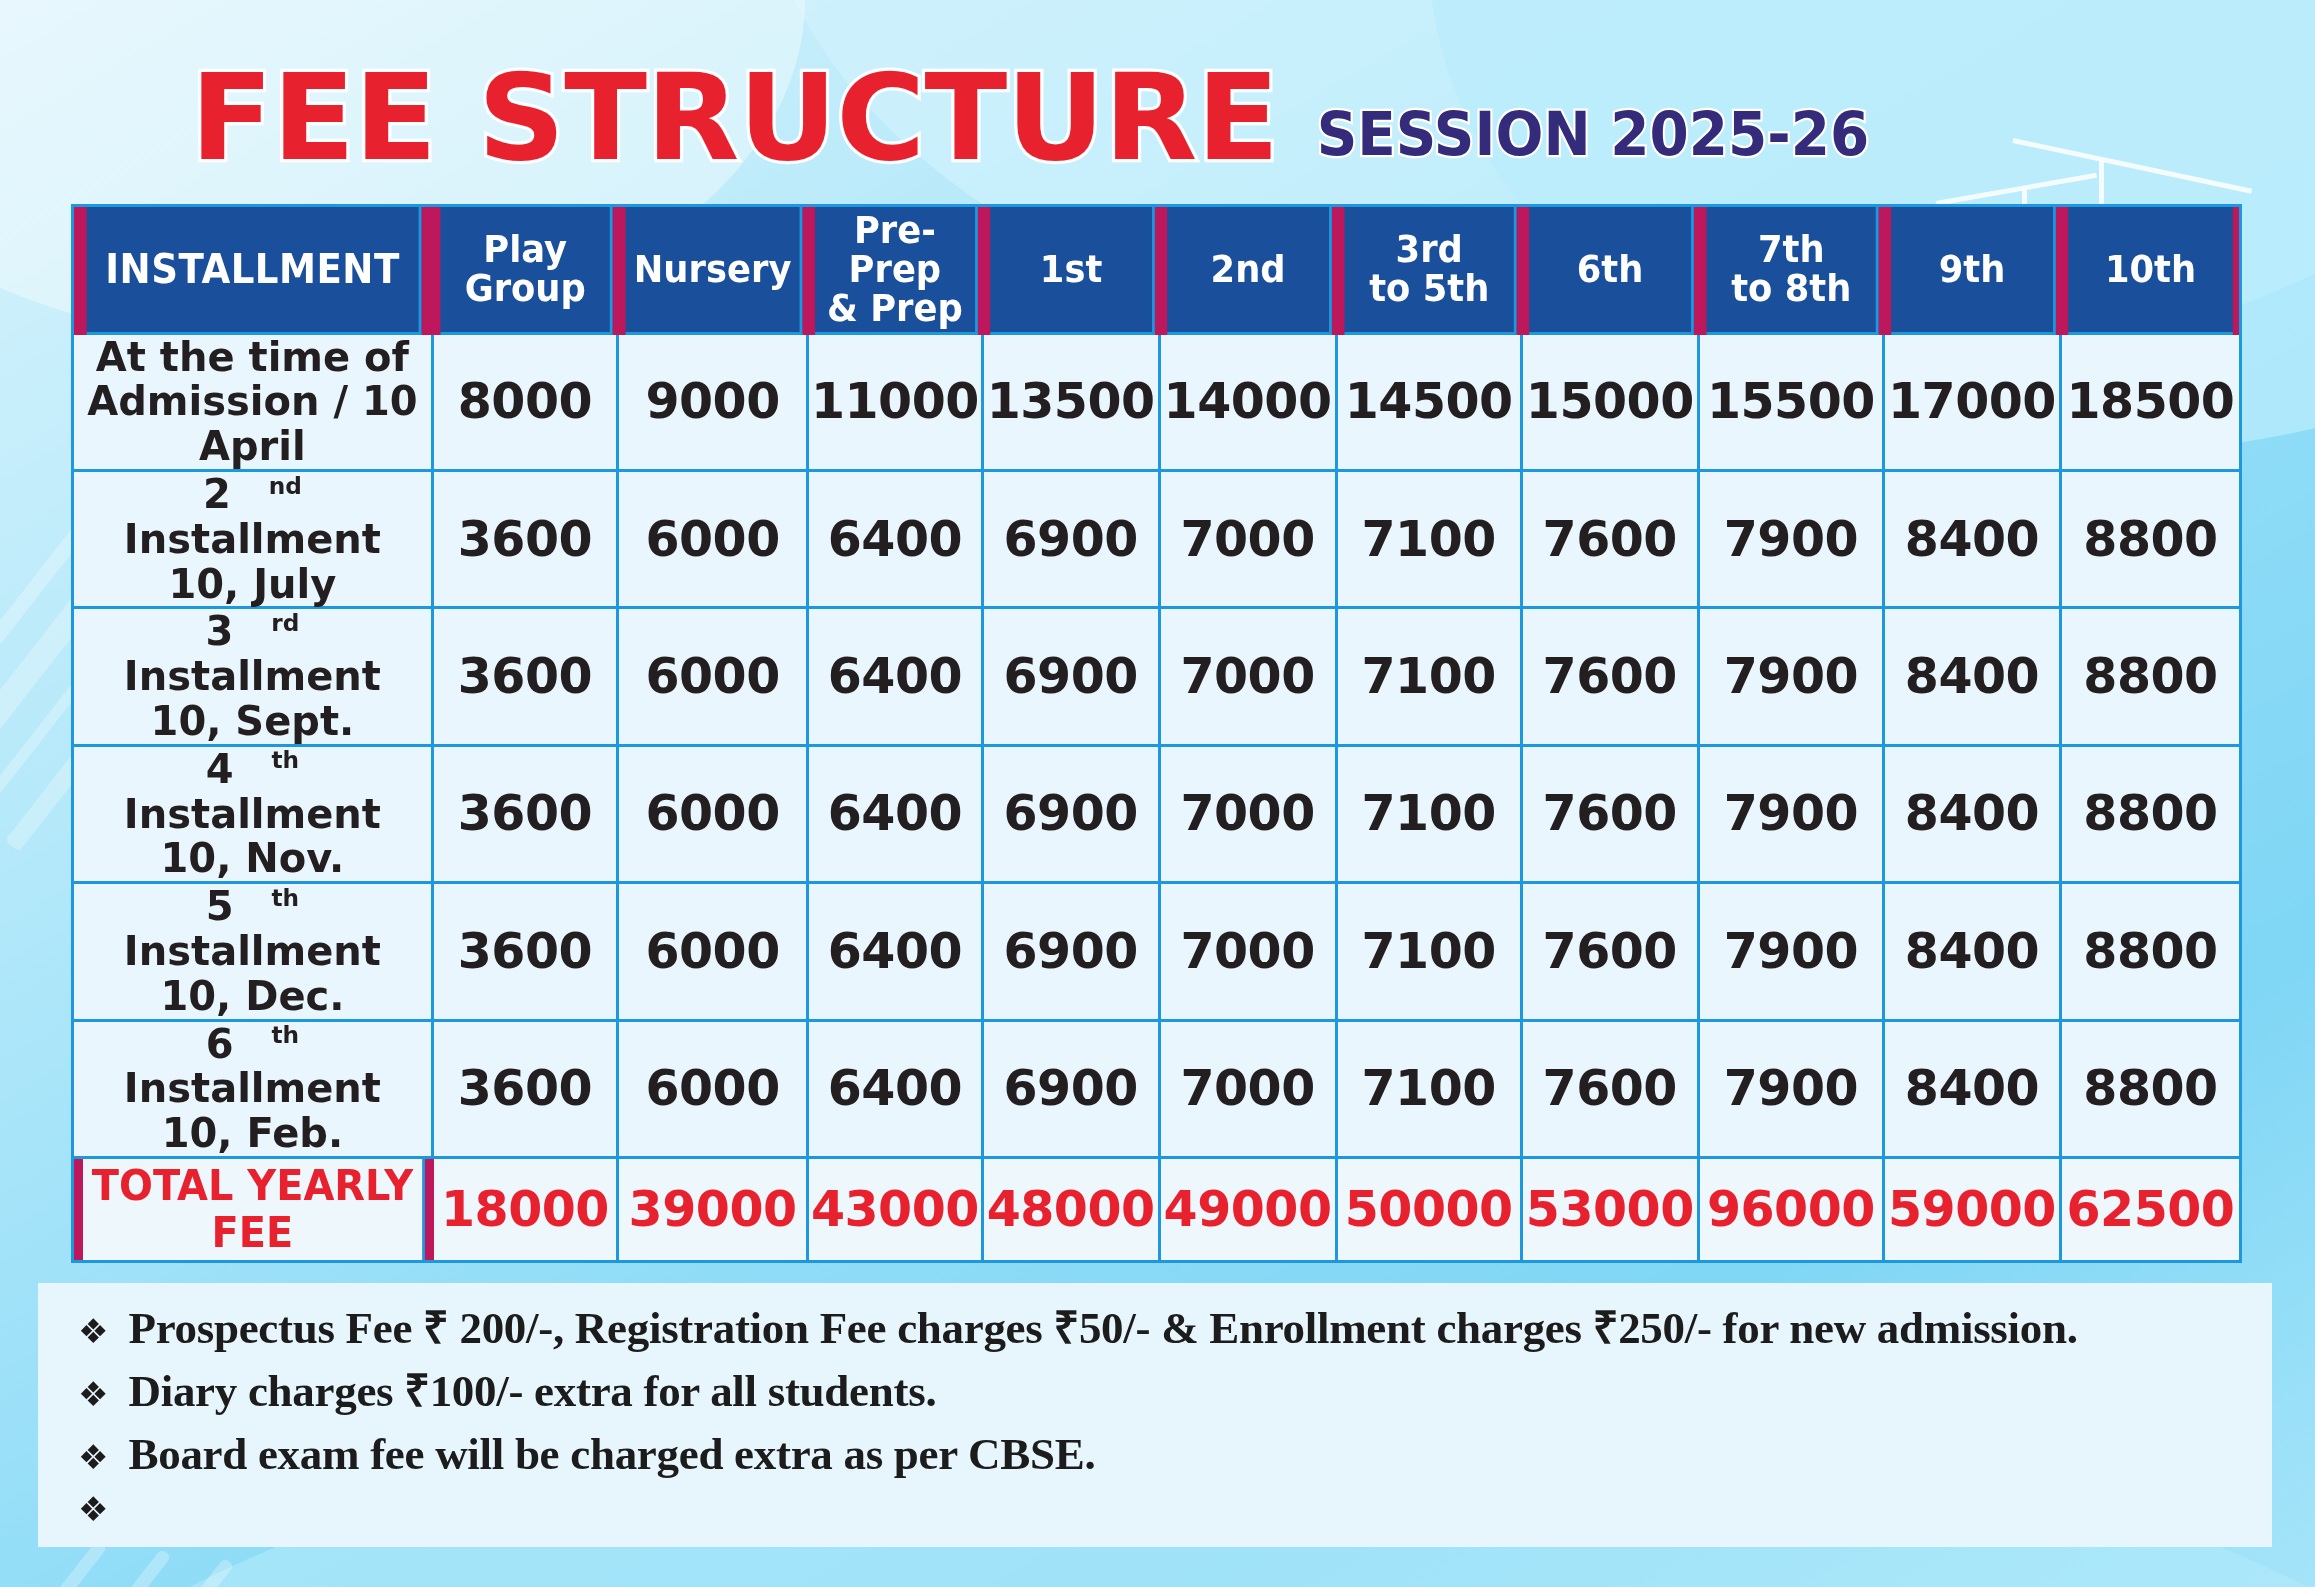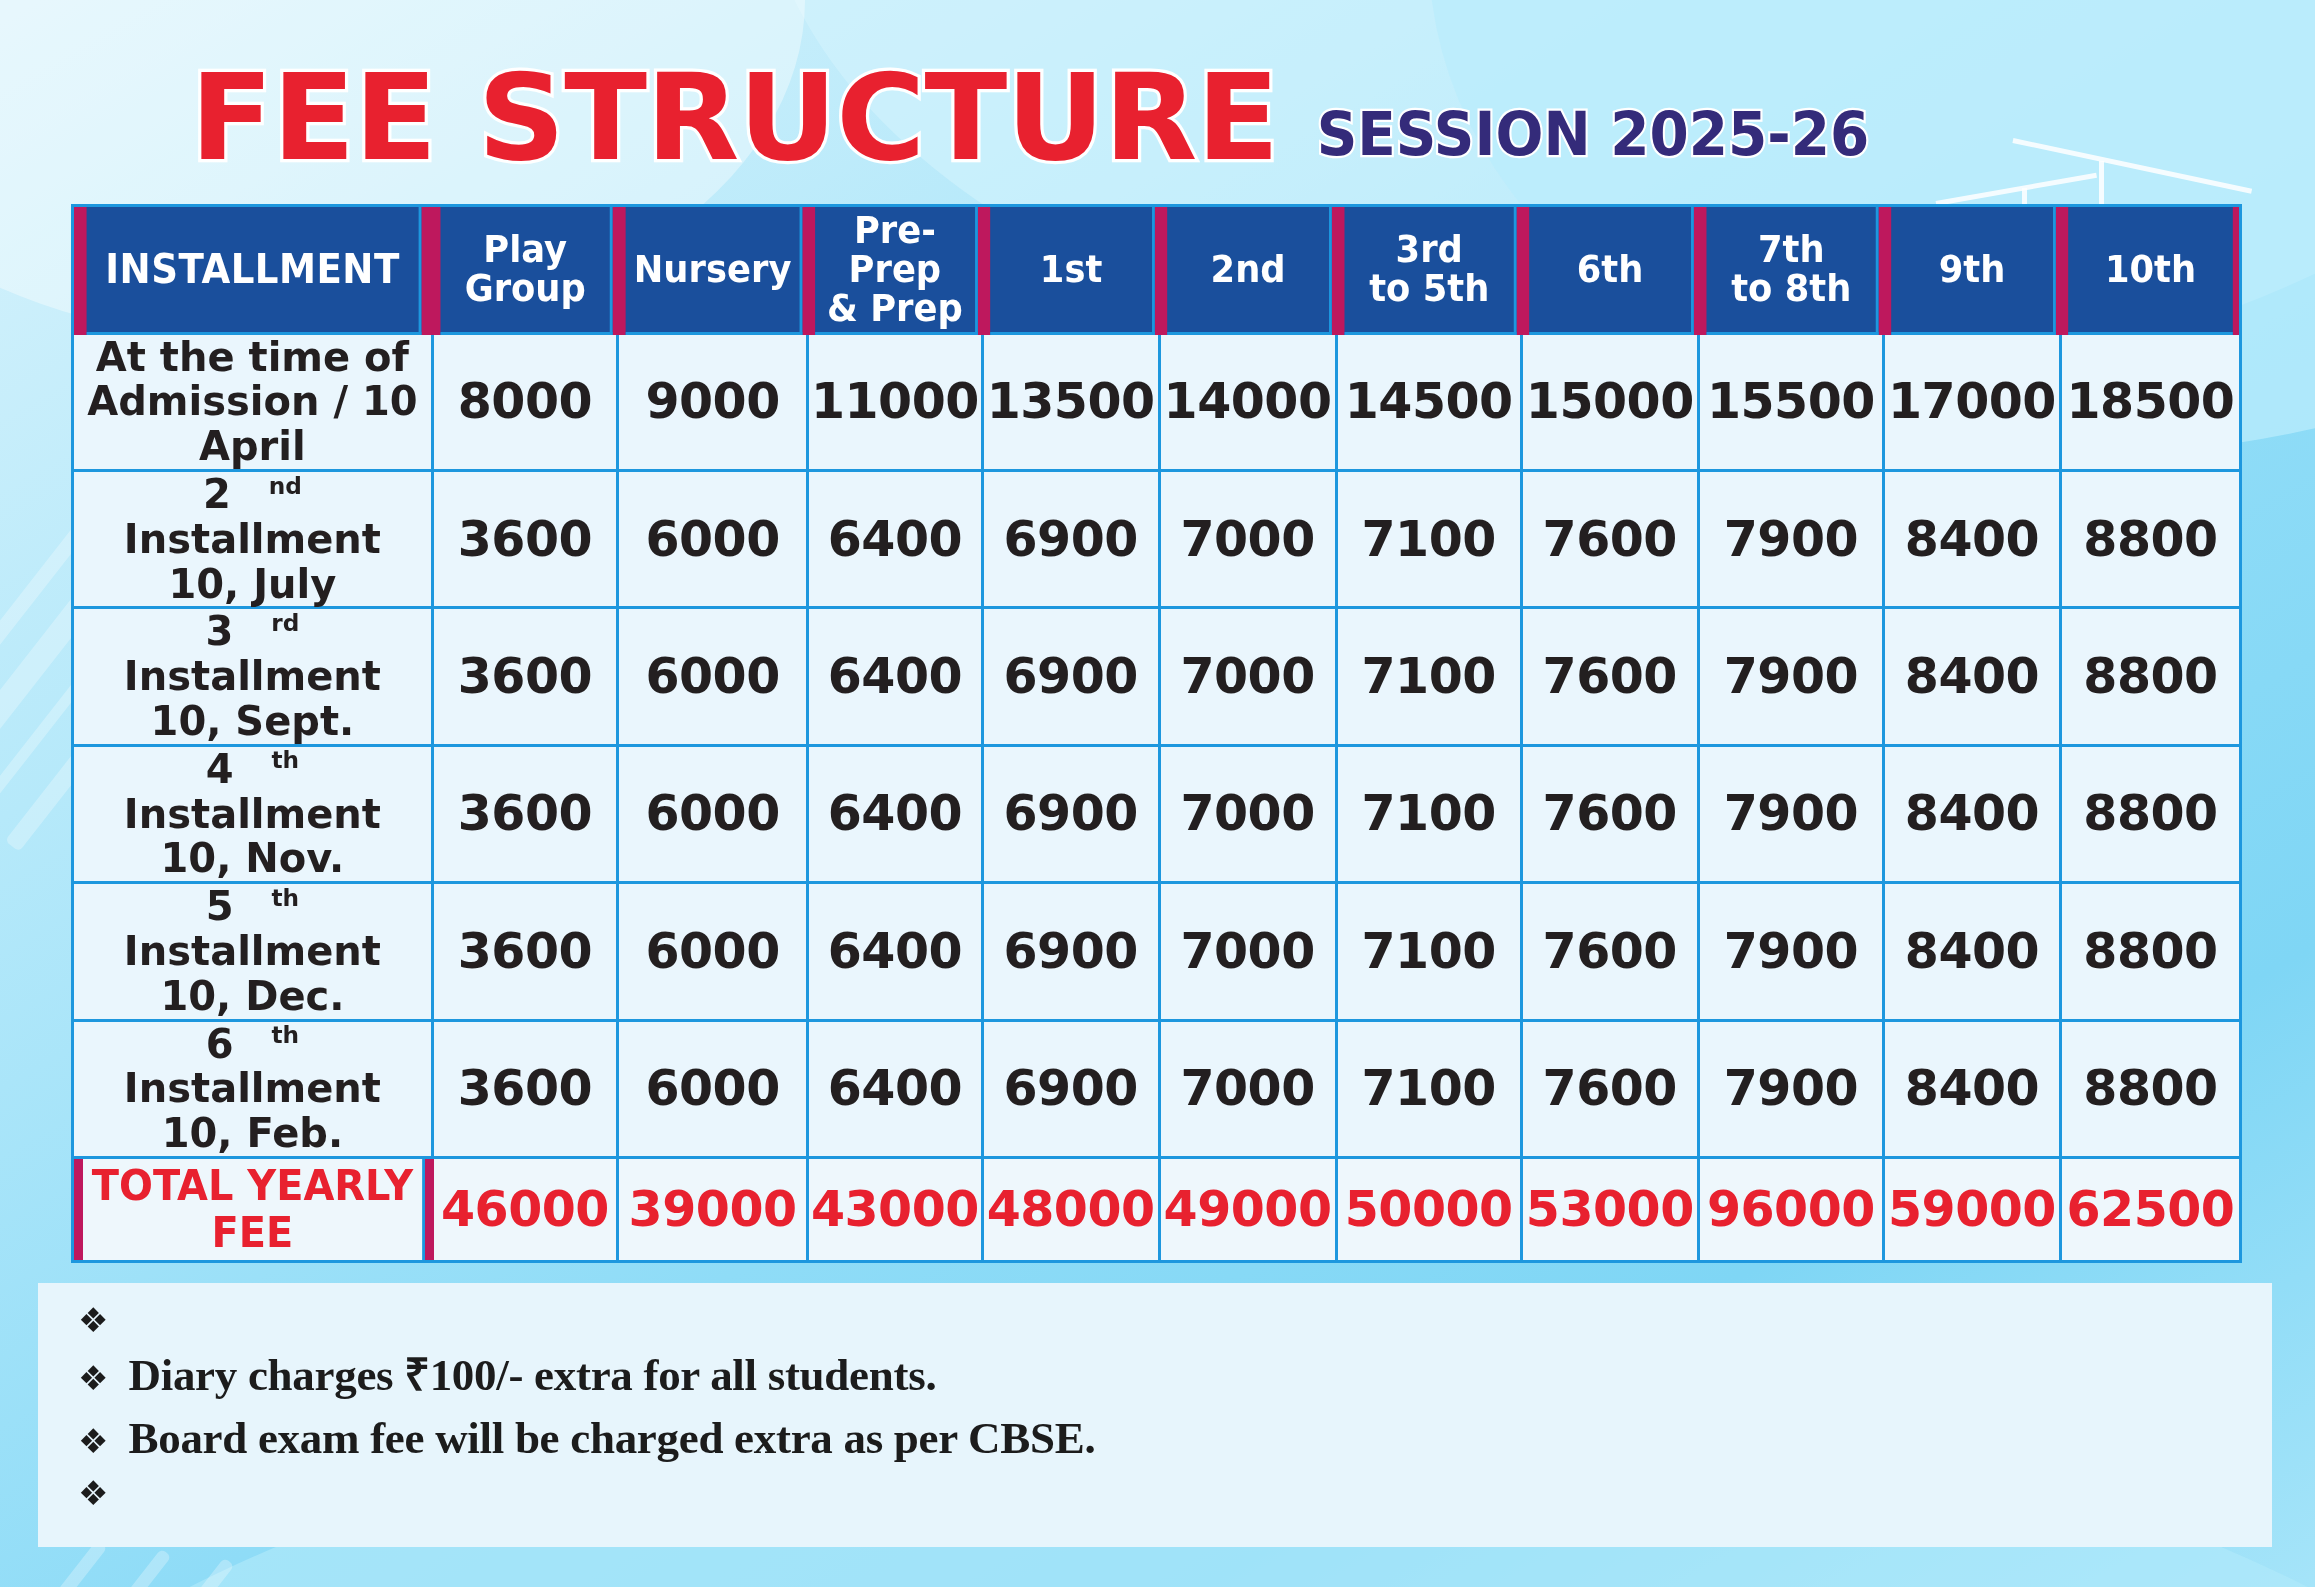--- a/index.html
+++ b/index.html
@@ -362,38 +362,39 @@
           <td>6900</td>
           <td>7000</td>
           <td>7100</td>
           <td>7600</td>
           <td>7900</td>
           <td>8400</td>
           <td>8800</td>
         </tr>
         <tr class="total">
           <td class="label">TOTAL YEARLY FEE</td>
-          <td>46000</td>
+          <td>18000</td>
           <td>39000</td>
           <td>43000</td>
           <td>48000</td>
           <td>49000</td>
           <td>50000</td>
           <td>53000</td>
           <td>96000</td>
           <td>59000</td>
           <td>62500</td>
         </tr>
       </tbody>
   </table>
 </div>
 
 <div class="notes" id="notes-panel">
     <div class="note-row">
       <span class="note-bullet">❖</span>
+      <span class="note-text">Prospectus Fee ₹ 200/-, Registration Fee charges ₹50/- &amp; Enrollment charges ₹250/- for new admission.</span>
     </div>
     <div class="note-row">
       <span class="note-bullet">❖</span>
       <span class="note-text">Diary charges ₹100/- extra for all students.</span>
     </div>
     <div class="note-row">
       <span class="note-bullet">❖</span>
       <span class="note-text">Board exam fee will be charged extra as per CBSE.</span>
     </div>
     <div class="note-row">

